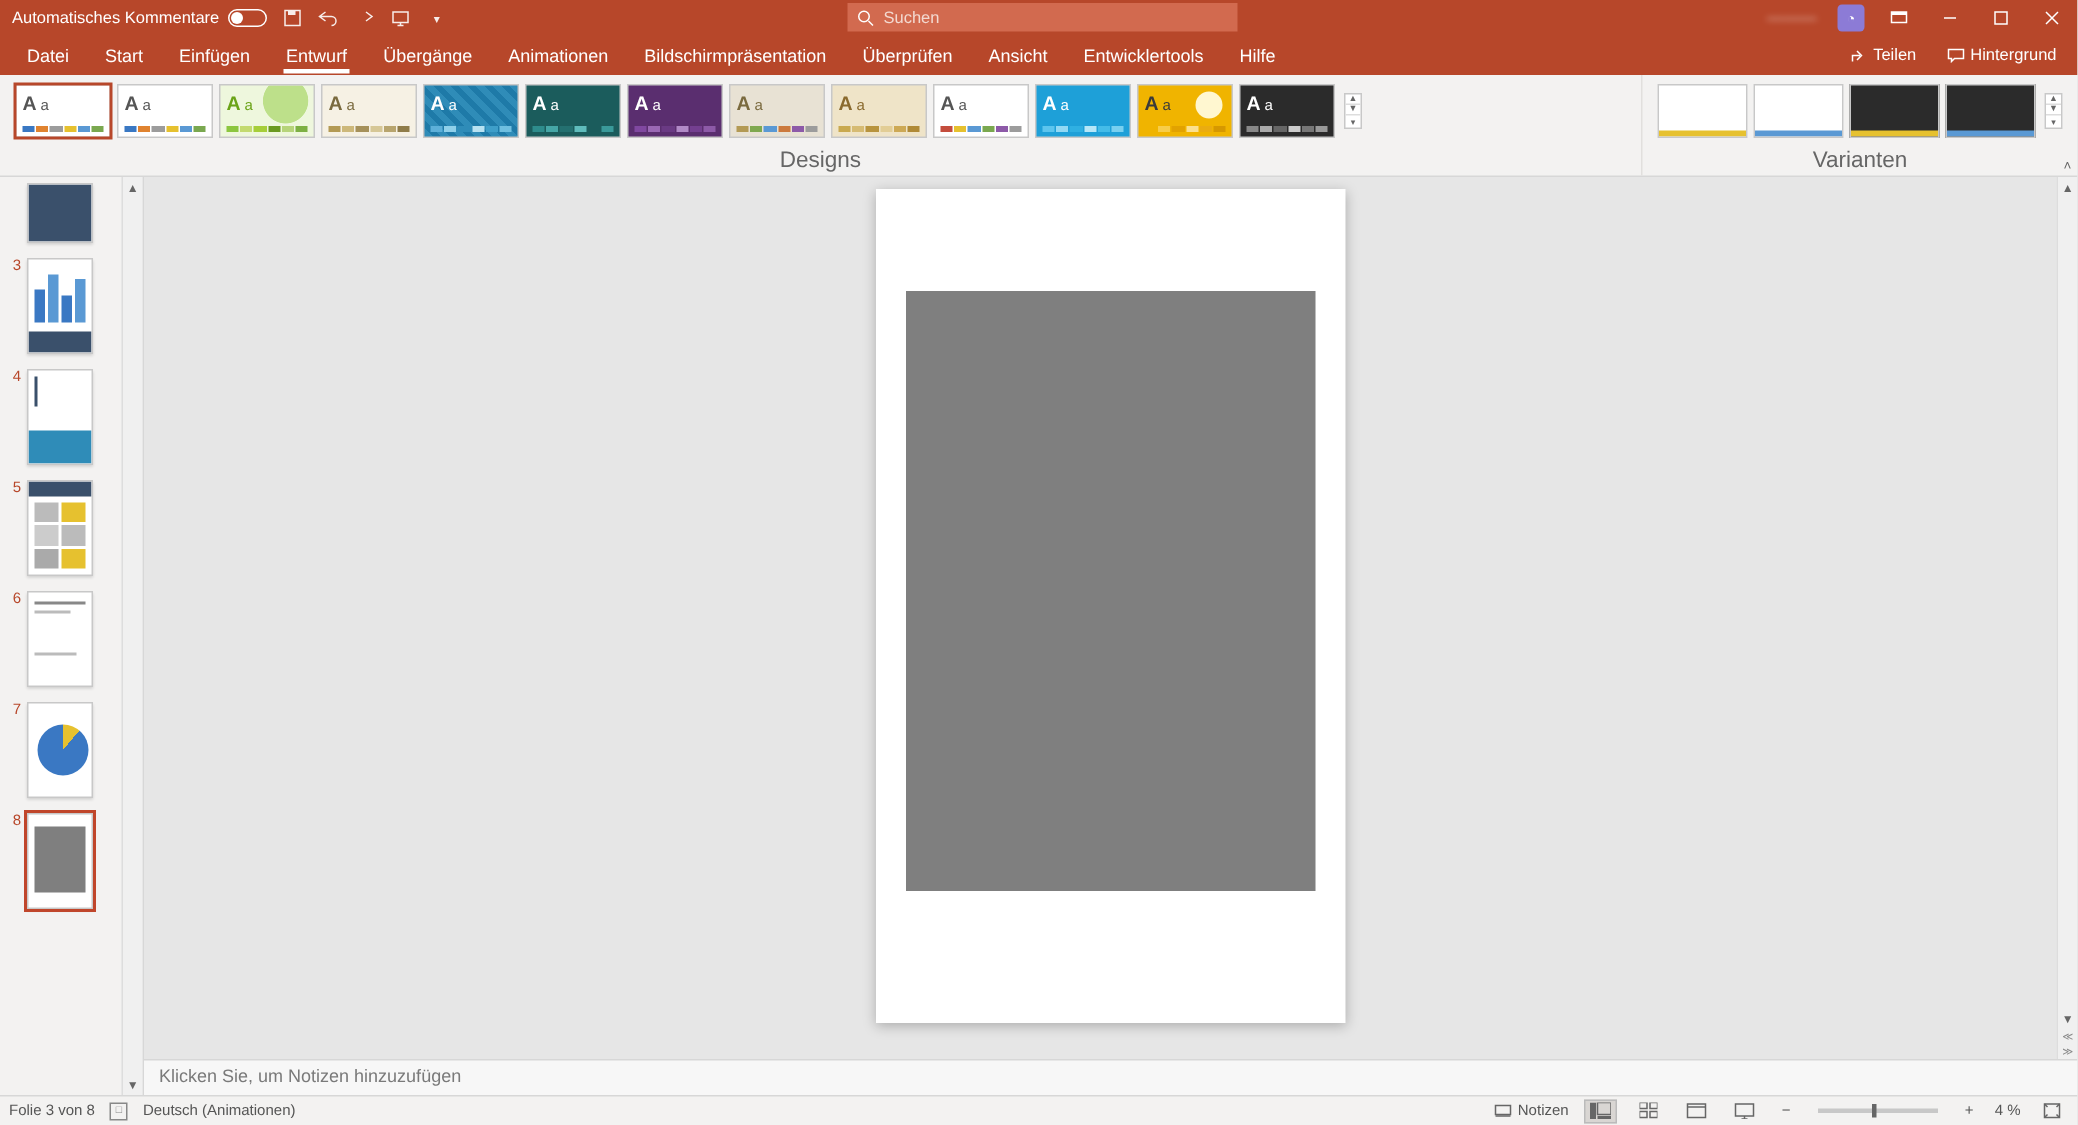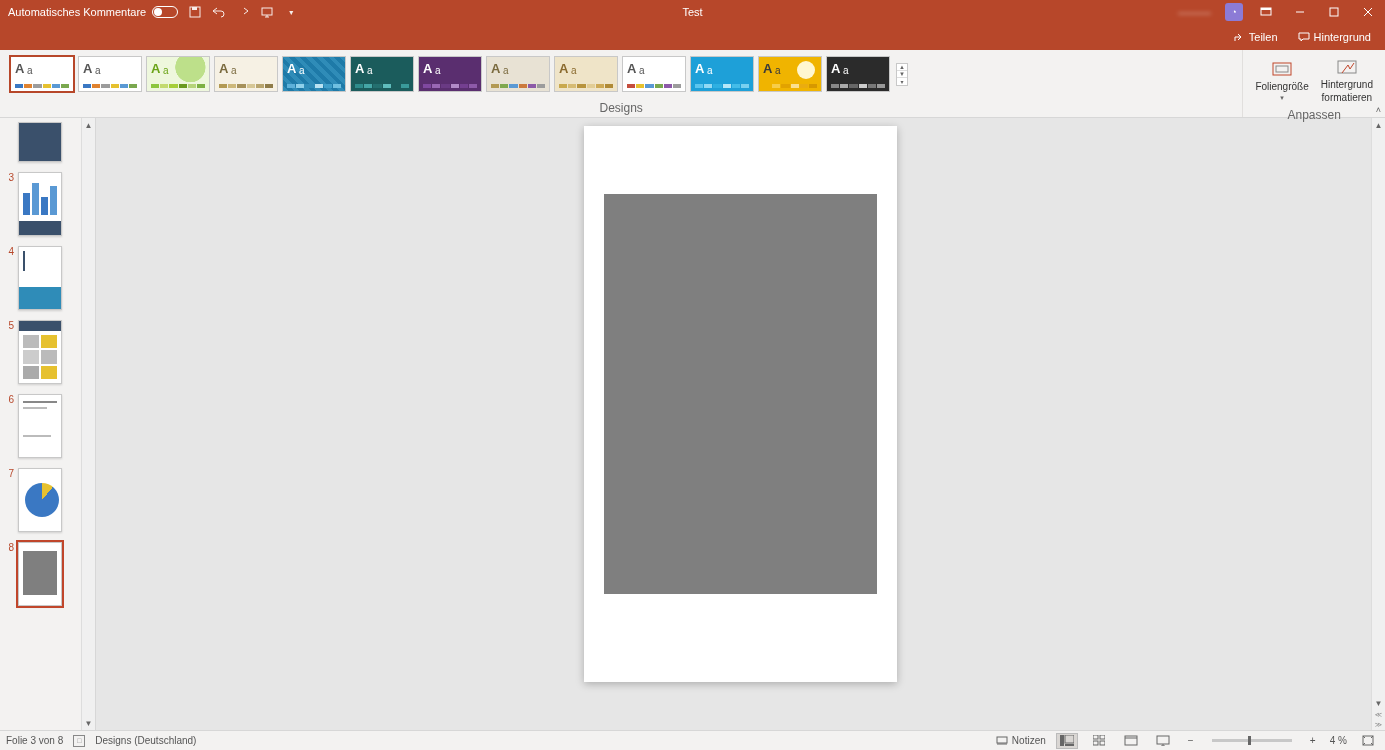--- a/index.html
+++ b/index.html
@@ -28,21 +28,21 @@
   .rtab { padding:5px 12px 6px; cursor:pointer; }
   .rtab.active { position:relative; }
   .rtab.active::after{content:"";position:absolute;left:10px;right:10px;bottom:1px;height:3px;background:#fff;}
   .ribbon-tabs .right { position:absolute; right:6px; top:0; bottom:0; display:flex; align-items:center; gap:4px; }
   .pillbtn { display:flex; align-items:center; gap:4px; padding:3px 8px; font-size:11px; cursor:pointer;}
 
   
   .ribbon { height:68px; background:#f3f2f1; border-bottom:1px solid #d7d7d7; display:flex; align-items:stretch; position:relative;}
   .group { display:flex; flex-direction:column; align-items:center; padding:4px 6px 0; border-right:1px solid #e1dfdd;}
   .group:last-of-type{border-right:none}
-  .group-label{ font-size:12px; color:#666; margin-top:auto; padding-bottom:2px;}
+  .group-label{ font-size:15px; color:#666; margin-top:auto; padding-bottom:2px;}
   .themes { display:flex; gap:4px; align-items:center;}
   .theme-thumb { width:64px; height:36px; border:1px solid #c8c8c8; background:#fff; position:relative; cursor:pointer; overflow:hidden;}
   .theme-thumb.sel{outline:2px solid #b7472a; outline-offset:-1px;}
   .theme-thumb .aa{position:absolute;left:4px;top:4px;font-size:13px;font-weight:600;color:#555}
   .theme-thumb .aa.small{font-size:10px;left:16px;top:8px;font-weight:400}
   .theme-thumb .bar{position:absolute;left:4px;right:4px;bottom:3px;height:4px;display:flex;gap:1px}
   .theme-thumb .bar span{flex:1}
   .spinbox{width:12px;display:flex;flex-direction:column;border:1px solid #c8c8c8;background:#fff;margin-left:2px}
   .spinbox div{flex:1;display:flex;align-items:center;justify-content:center;font-size:6px;color:#666;cursor:pointer}
   .spinbox div+div{border-top:1px solid #ddd}
@@ -110,20 +110,27 @@
       </span>
     <span class="qat-icon">
         <svg width="12" height="12" viewBox="0 0 12 12">
           <rect x="1" y="2" width="10" height="7" fill="none" stroke="#fff"></rect>
           <path d="M6 9 v2 M4 11 h4" stroke="#fff"></path>
         </svg>
       </span>
     <span class="qat-icon" style="font-size:8px">▾</span>
   </div>
   <div class="title-center"><span>Test</span></div>
+  <div class="searchbox">
+    <svg width="12" height="12" viewBox="0 0 12 12">
+        <circle cx="5" cy="5" r="3.5" fill="none" stroke="#fff"></circle>
+        <path d="M8 8 L11 11" stroke="#fff"></path>
+      </svg>
+    <input placeholder="Suchen" style="">
+  </div>
   <div class="win-controls">
     <span class="account">———</span>
     <span class="avatar">◔</span>
     <span class="win-btn">
         <svg width="12" height="10" viewBox="0 0 12 10">
           <rect x="1" y="1" width="10" height="7" fill="none" stroke="#fff"></rect>
           <rect x="1" y="1" width="10" height="2" fill="#fff"></rect>
         </svg>
       </span>
     <span class="win-btn">
@@ -138,20 +145,33 @@
       </span>
     <span class="win-btn">
         <svg width="10" height="10">
           <path d="M1 1 L9 9 M9 1 L1 9" stroke="#fff"></path>
         </svg>
       </span>
   </div>
 </div>
 
 <div class="ribbon-tabs">
+  <div id="tabs-host" style="display: flex;">
+      <div class="rtab">Datei</div>
+      <div class="rtab">Start</div>
+      <div class="rtab">Einfügen</div>
+      <div class="rtab active">Entwurf</div>
+      <div class="rtab">Übergänge</div>
+      <div class="rtab">Animationen</div>
+      <div class="rtab">Bildschirmpräsentation</div>
+      <div class="rtab">Überprüfen</div>
+      <div class="rtab">Ansicht</div>
+      <div class="rtab">Entwicklertools</div>
+      <div class="rtab">Hilfe</div>
+    </div>
   <div class="right">
     <div class="pillbtn">
       <svg width="12" height="12" viewBox="0 0 12 12">
           <path d="M2 10 V6 L7 6 M5 3 L8 6 L5 9" fill="none" stroke="#fff"></path>
         </svg>
       <span>Teilen</span>
     </div>
     <div class="pillbtn">
       <svg width="12" height="12" viewBox="0 0 12 12">
           <path d="M1 2 H11 V8 H5 L3 10 V8 H1 Z" fill="none" stroke="#fff"></path>
@@ -322,40 +342,33 @@
           </span>
         </div>
         <div class="spinbox">
           <div>▲</div>
           <div>▼</div>
           <div>▾</div>
         </div>
       </div>
     <div class="group-label" style="align-self:center">Designs</div>
   </div>
-  <div class="group" style="border-right:none">
-    <div style="display:flex">
-      <div class="bigbtn">
-        <svg width="22" height="18" viewBox="0 0 22 18">
-            <rect x="2" y="2" width="18" height="12" fill="none" stroke="#c0462b"></rect>
-            <rect x="5" y="5" width="12" height="6" fill="none" stroke="#888"></rect>
-          </svg>
-        <span>Foliengröße</span>
-        <span style="font-size:7px;color:#666">▾</span>
+  <div class="group">
+    <div class="themes" id="variants-host" style="padding:2px 4px">
+        <div class="var-thumb" style="background: rgb(255, 255, 255); box-shadow: rgb(230, 193, 47) 0px -4px 0px inset;"></div>
+        <div class="var-thumb" style="background: rgb(255, 255, 255); box-shadow: rgb(90, 153, 212) 0px -4px 0px inset;"></div>
+        <div class="var-thumb" style="background: rgb(43, 43, 43); box-shadow: rgb(230, 193, 47) 0px -4px 0px inset;"></div>
+        <div class="var-thumb" style="background: rgb(43, 43, 43); box-shadow: rgb(90, 153, 212) 0px -4px 0px inset;"></div>
+        <div class="spinbox">
+          <div>▲</div>
+          <div>▼</div>
+          <div>▾</div>
+        </div>
       </div>
-      <div class="bigbtn">
-        <svg width="22" height="18" viewBox="0 0 22 18">
-            <rect x="2" y="2" width="18" height="12" fill="none" stroke="#888"></rect>
-            <path d="M6 14 L12 6 L14 10 L18 4" fill="none" stroke="#c0462b"></path>
-          </svg>
-        <span>Hintergrund</span>
-        <span>formatieren</span>
-      </div>
-    </div>
-    <div class="group-label">Anpassen</div>
+    <div class="group-label">Varianten</div>
   </div>
   <span class="collapse-caret">˄</span>
 </div>
 
 <div class="work">
   <div class="thumbs">
     <div class="thumbs-inner" id="thumbs-host">
         <div class="thumb-item partial">
           <span class="num"></span>
           <div class="mini">
@@ -429,27 +442,28 @@
         <div class="slide-ph"></div>
       </div>
       <div class="vscroll">
         <div class="arr">▲</div>
         <div class="track" style="flex:1"></div>
         <div class="arr">▼</div>
         <div class="bump">≪</div>
         <div class="bump">≫</div>
       </div>
     </div>
+    <div class="notes">Klicken Sie, um Notizen hinzuzufügen</div>
   </div>
 </div>
 
 <div class="status">
   <span>Folie 3 von 8</span>
   <span class="lang-check">□</span>
-  <span>Designs (Deutschland)</span>
+  <span>Deutsch (Animationen)</span>
   <span class="spacer"></span>
   <span style="display:flex;align-items:center;gap:4px;cursor:pointer">
     <svg width="12" height="10" viewBox="0 0 12 10">
         <rect x="1" y="1" width="10" height="6" fill="none" stroke="#666"></rect>
         <path d="M1 8 h10" stroke="#666"></path>
       </svg>
     <span>Notizen</span>
   </span>
   <span class="vbtn active">
       <svg width="14" height="11" viewBox="0 0 14 11">

